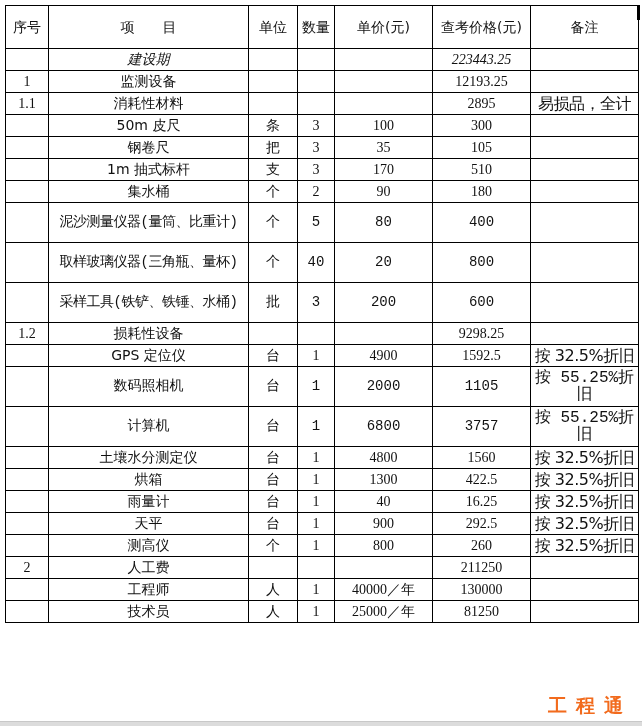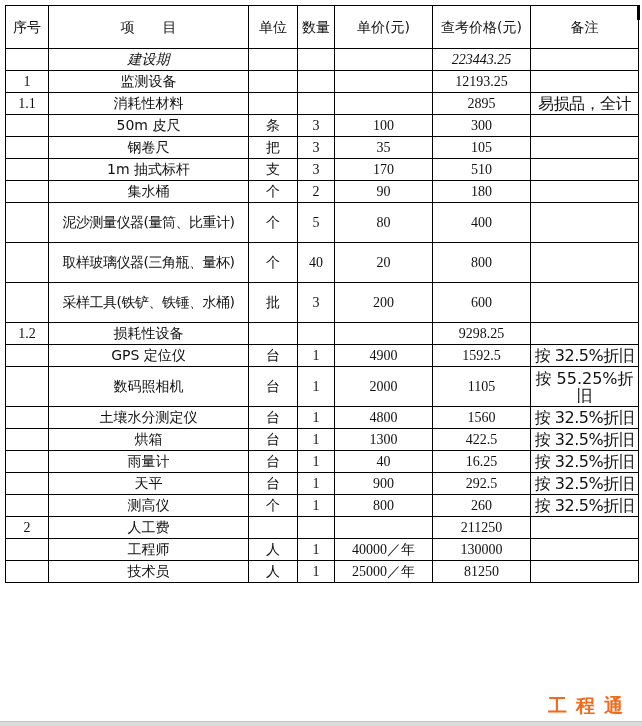--- a/index.html
+++ b/index.html
@@ -22,21 +22,21 @@
     text-align: center;
     vertical-align: middle;
     line-height: 17px;
     overflow: hidden;
     font-weight: normal;
   }
   .num { font-family: "Liberation Serif", "DejaVu Serif", serif; font-size: 14px; }
   .bold { font-weight: bold; font-style: italic; }
   .h-row th { height: 42px; line-height: 18px; }
   .r1 td { height: 21px; }
-  .r2 td { height: 39px; }
+  .r2 td { height: 39px; font-family: Liberation Mono, monospace; }
   .r3 td { height: 43px; }
   .narrow { letter-spacing: -0.5px; }
   .remark { font-size: 16px; }
   .remark-wrap { line-height: 17px; }
   .top-right-bar {
     position: absolute; left: 637px; top: 5px; width: 3px; height: 15px; background: #000;
   }
   .watermark {
     position: absolute; right: 10px; top: 693px;
     color: #f26b1d; font-weight: bold; font-size: 19px; letter-spacing: 9px;
@@ -183,20 +183,29 @@
     </tr>
     <tr class="r2">
       <td class="num"></td>
       <td>数码照相机</td>
       <td>台</td>
       <td class="num">1</td>
       <td class="num">2000</td>
       <td class="num">1105</td>
       <td class="remark remark-wrap">按 55.25%折旧</td>
     </tr>
+    <tr class="r2">
+      <td class="num"></td>
+      <td>计算机</td>
+      <td>台</td>
+      <td class="num">1</td>
+      <td class="num">6800</td>
+      <td class="num">3757</td>
+      <td class="remark remark-wrap">按 55.25%折旧</td>
+    </tr>
     <tr class="r1">
       <td class="num"></td>
       <td>土壤水分测定仪</td>
       <td>台</td>
       <td class="num">1</td>
       <td class="num">4800</td>
       <td class="num">1560</td>
       <td class="remark narrow" style="white-space:nowrap">按 32.5%折旧</td>
     </tr>
     <tr class="r1">

